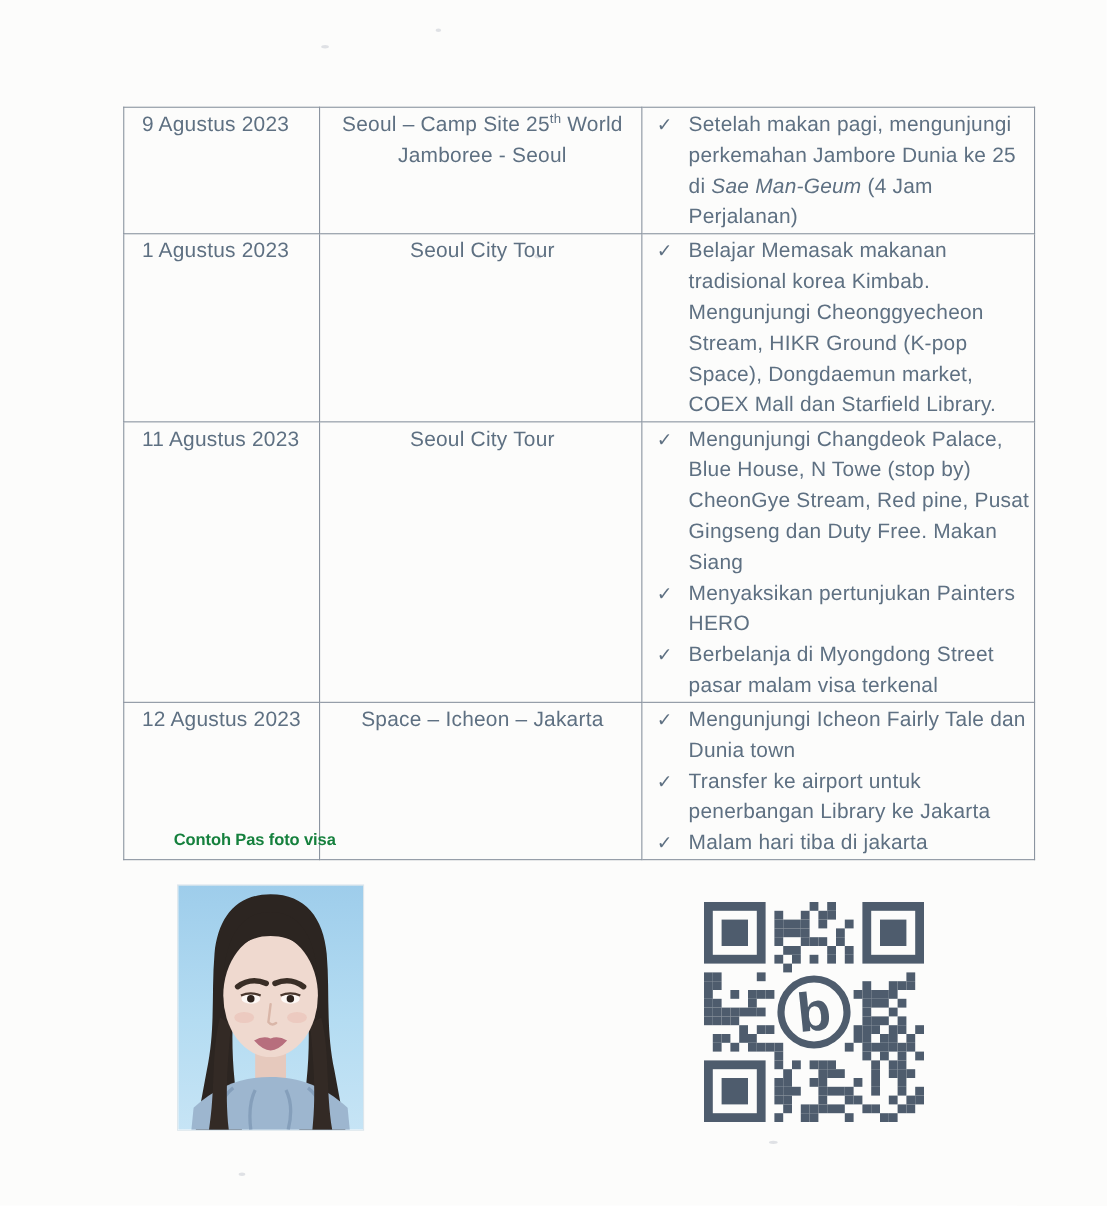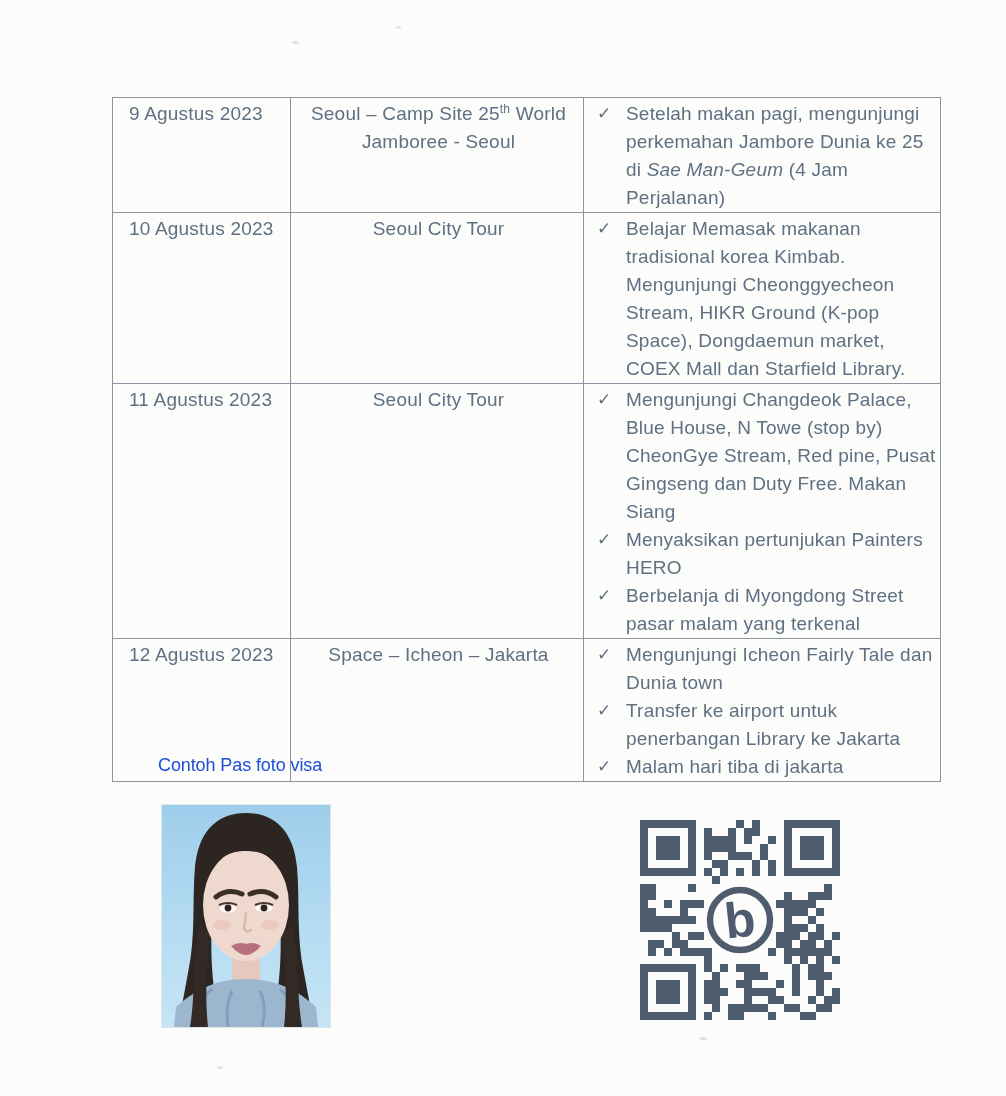--- a/index.html
+++ b/index.html
@@ -32,22 +32,22 @@
   .check {
     flex:none; width:31px; padding-left:2px;
     font-size:17px;
   }
   .act-text { flex:1; }
   sup.ord { font-size:12px; line-height:0; vertical-align:super; }
   i.place { font-style:italic; }
 
   
   .caption {
-    position:absolute; font-size:18px; font-weight:400;
-    color:#1d4ed8; letter-spacing:-0.1px; white-space:nowrap;
+    position:absolute; font-size:15px; font-weight:700;
+    color:#15803d; letter-spacing:-0.1px; white-space:nowrap;
   }
   .caption-photo { left:158px; top:755px; }
   .caption-qr   { left:613px; top:757px; }
 
   
   .visa-photo {
     position:absolute; left:162px; top:805px; width:168px; height:222px;
     box-shadow:0 0 0 1px rgba(160,190,210,0.35);
   }
   .visa-photo svg { display:block; width:100%; height:100%; }
@@ -77,21 +77,21 @@
         <td class="dest-cell"><span>Seoul – Camp Site 25</span><sup class="ord">th</sup><span> World Jamboree - Seoul</span></td>
         <td class="act-cell">
           <div class="act-item">
             <span class="check">✓</span>
             <span class="act-text"><span>Setelah makan pagi, mengunjungi perkemahan Jambore Dunia ke 25 di </span><i class="place">Sae Man-Geum</i><span> (4 Jam Perjalanan)</span></span>
           </div>
         </td>
       </tr>
 
       <tr class="r1">
-        <td class="date-cell">10 Agustus 2023</td>
+        <td class="date-cell">1 Agustus 2023</td>
         <td class="dest-cell">Seoul City Tour</td>
         <td class="act-cell">
           <div class="act-item">
             <span class="check">✓</span>
             <span class="act-text">Belajar Memasak makanan tradisional korea Kimbab. Mengunjungi Cheonggyecheon Stream, HIKR Ground (K-pop Space), Dongdaemun market, COEX Mall dan Starfield Library.</span>
           </div>
         </td>
       </tr>
 
       <tr class="r2">
@@ -101,21 +101,21 @@
           <div class="act-item">
             <span class="check">✓</span>
             <span class="act-text">Mengunjungi Changdeok Palace, Blue House, N Towe (stop by) CheonGye Stream, Red pine, Pusat Gingseng dan Duty Free. Makan Siang</span>
           </div>
           <div class="act-item">
             <span class="check">✓</span>
             <span class="act-text">Menyaksikan pertunjukan Painters HERO</span>
           </div>
           <div class="act-item">
             <span class="check">✓</span>
-            <span class="act-text">Berbelanja di Myongdong Street pasar malam yang terkenal</span>
+            <span class="act-text">Berbelanja di Myongdong Street pasar malam visa terkenal</span>
           </div>
         </td>
       </tr>
 
       <tr class="r3">
         <td class="date-cell">12 Agustus 2023</td>
         <td class="dest-cell">Space – Icheon – Jakarta</td>
         <td class="act-cell">
           <div class="act-item">
             <span class="check">✓</span>

